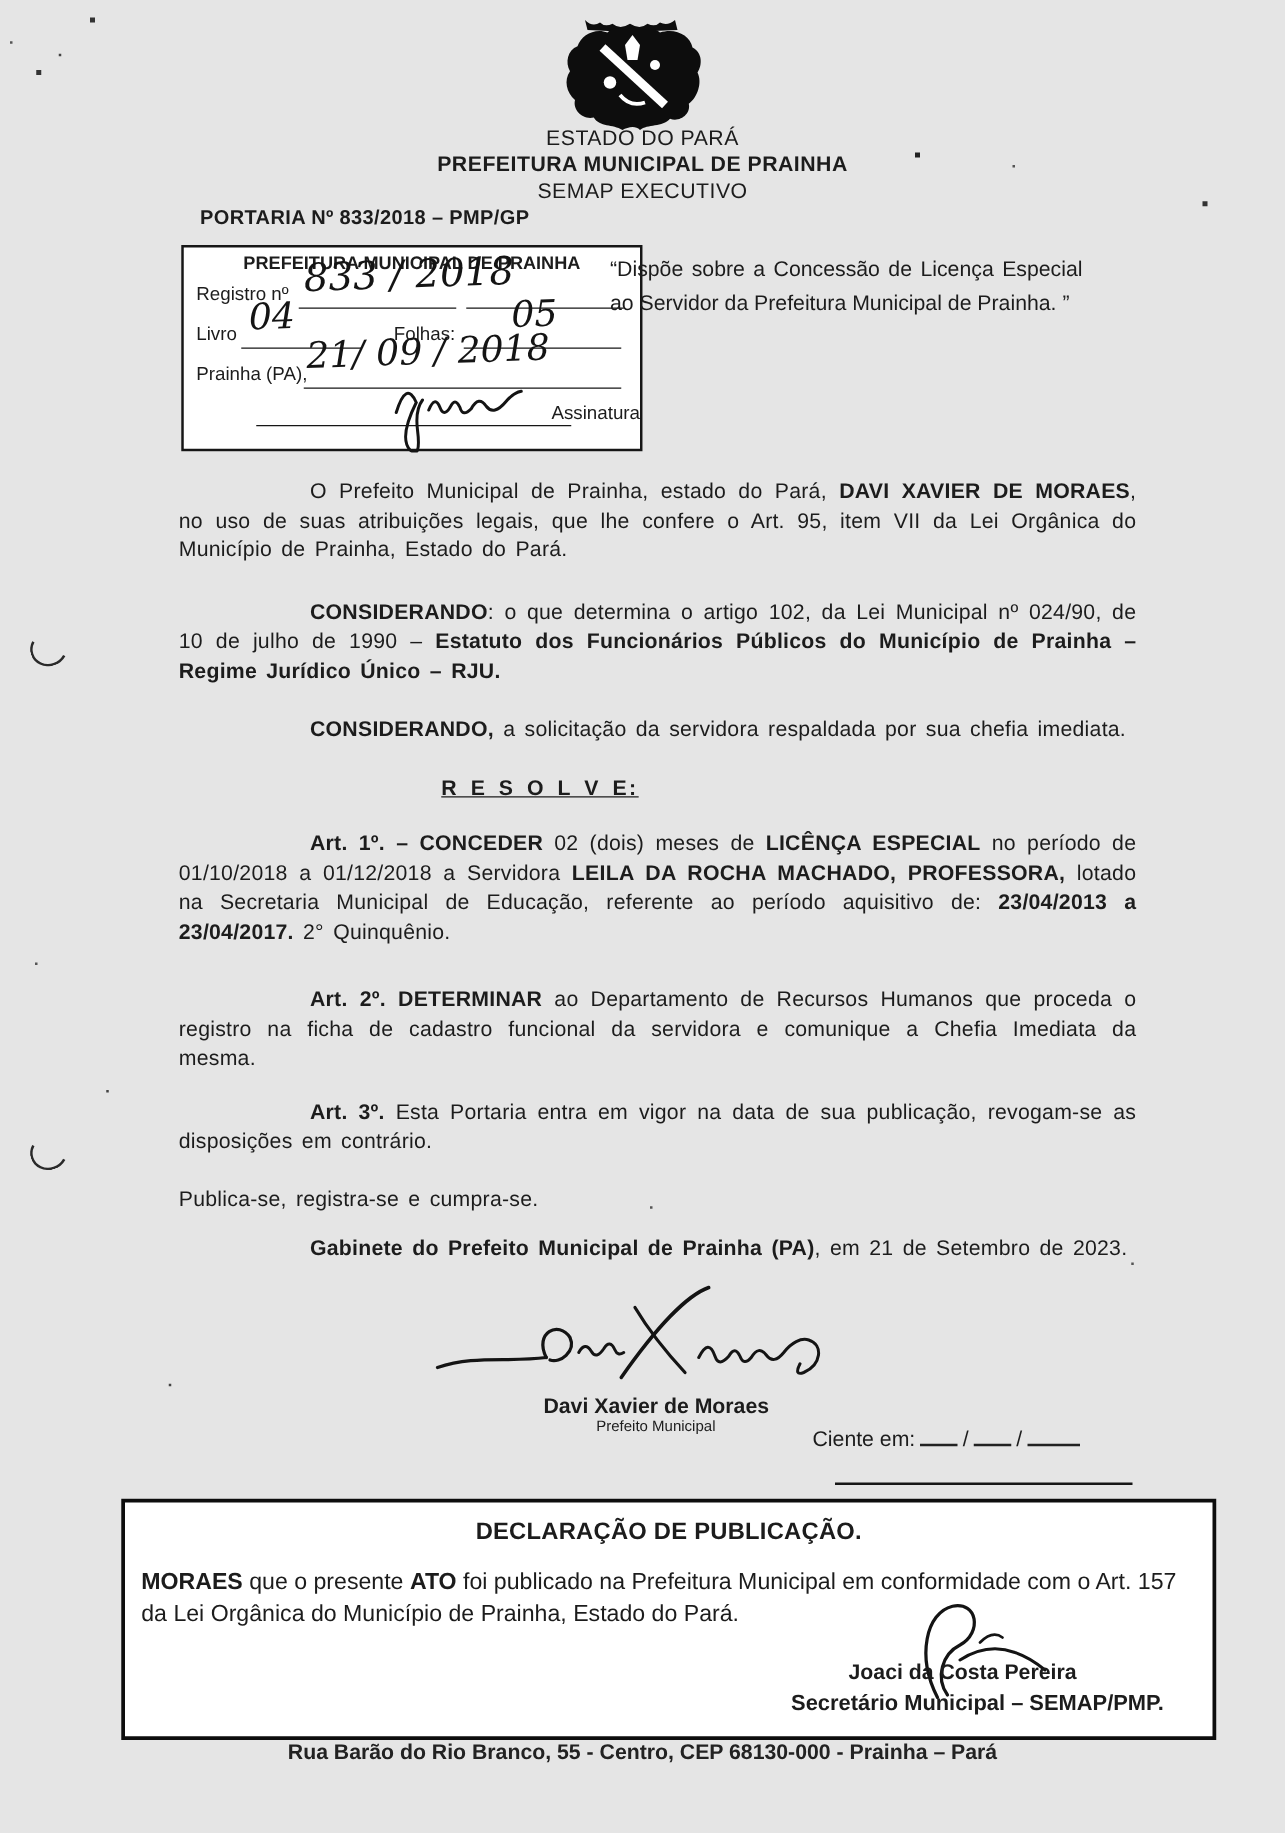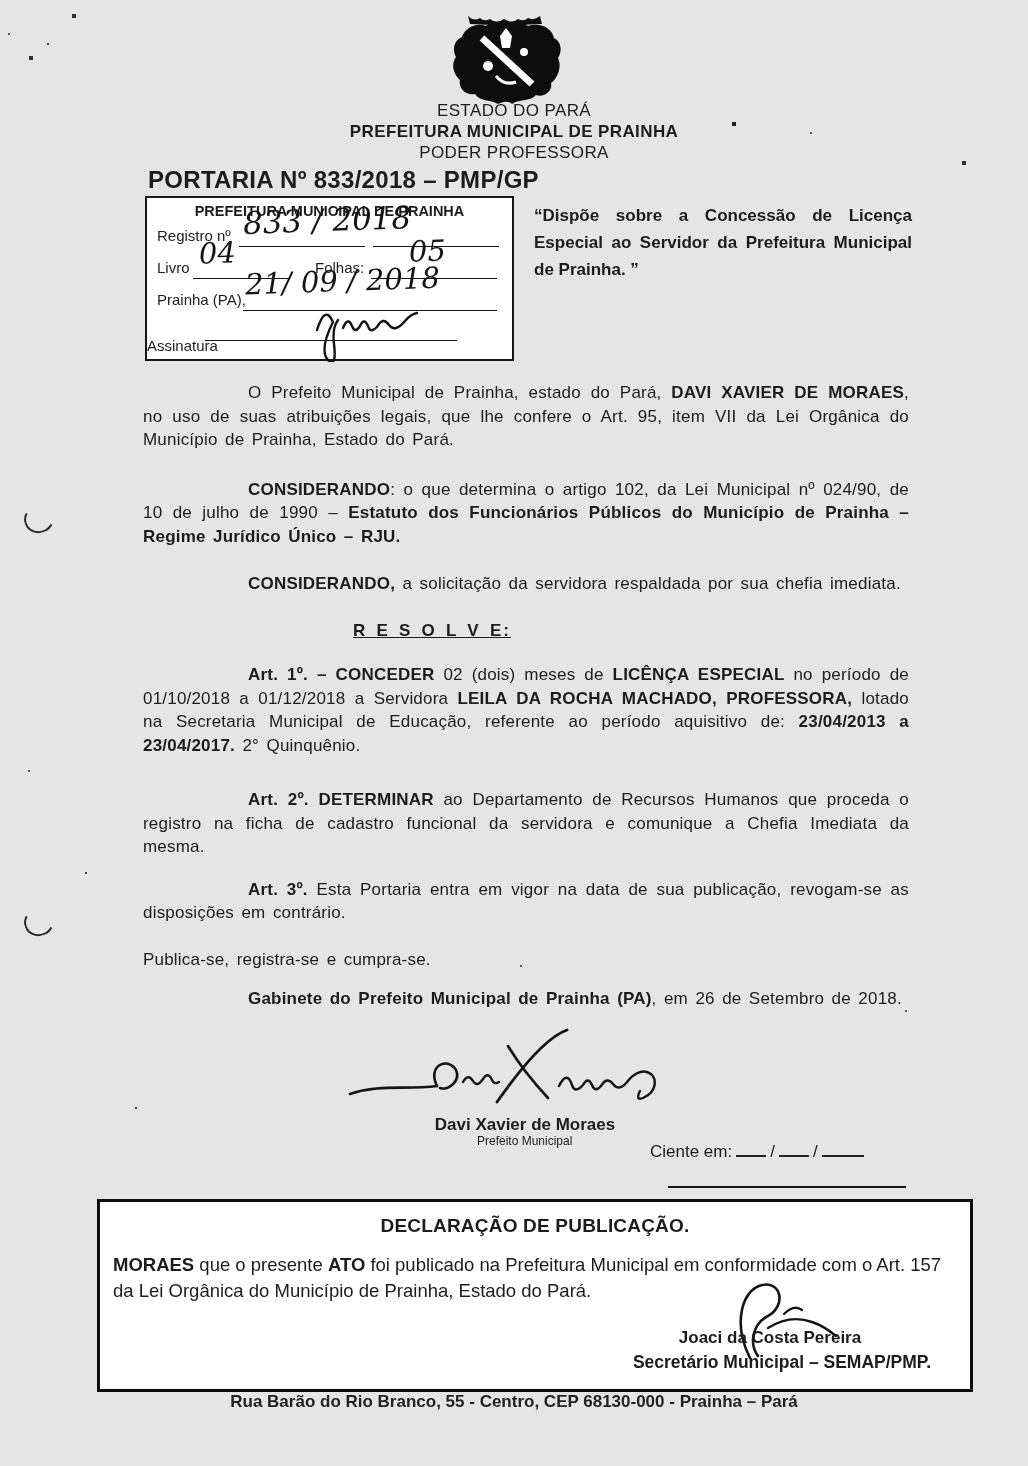--- a/index.html
+++ b/index.html
@@ -10,34 +10,34 @@
     font-family:"Liberation Sans", sans-serif;
     color:#1c1c1c;
     overflow:hidden;
   }
   
   .crest{position:absolute;left:448px;top:14px;width:116px;height:90px;}
   .hline{position:absolute;left:0;width:1028px;text-align:center;letter-spacing:.4px;}
   .h-state{top:101px;font-size:17px;}
   .h-muni{top:122px;font-size:17px;font-weight:bold;}
   .h-branch{top:143px;font-size:17px;}
-  .doc-title{position:absolute;left:148px;top:166px;font-size:24px;font-weight:bold;letter-spacing:.3px;}
+  .doc-title{position:absolute;left:160px;top:166px;font-size:16px;font-weight:bold;letter-spacing:.3px;}
   
   .stamp{position:absolute;left:145px;top:196px;width:365px;height:161px;
          border:2px solid #161616;background:#fff;}
   .stamp .s-title{position:absolute;top:5px;left:0;width:100%;text-align:center;
                   font-size:14.5px;font-weight:bold;}
   .s-label{position:absolute;font-size:15px;}
   .s-line{position:absolute;height:0;border-top:1.6px solid #161616;}
   .hand{position:absolute;font-family:"DejaVu Serif", serif;font-style:italic;
         transform:rotate(-2deg);white-space:nowrap;color:#141414;}
   .stamp-sig{position:absolute;left:148px;top:92px;width:136px;height:72px;}
   
-  .quote{position:absolute;left:534px;top:202px;width:378px;
-         font-size:17px;font-weight:bold;line-height:27px;text-align:justify;}
+  .quote{position:absolute;left:488px;top:202px;width:378px;
+         font-size:17px;font-weight:normal;line-height:27px;text-align:justify;}
   
   .body-col{position:absolute;left:143px;top:381px;width:766px;
             font-size:17px;line-height:23.5px;text-align:justify;word-spacing:2.5px;letter-spacing:.2px;}
   .body-col p{margin:0;text-indent:105px;}
   .p1{margin-bottom:26px !important;}
   .p2{margin-bottom:24px !important;}
   .p3{margin-bottom:23px !important;}
   .resolve{margin-bottom:21px !important;font-weight:bold;text-align:left;}
   .resolve span{text-decoration:underline;letter-spacing:2px;}
   .a1{margin-bottom:31px !important;}
@@ -94,21 +94,21 @@
       <path d="M58,8 C64,12 74,6 80,12 C92,8 104,14 106,24 C114,28 114,38 110,44 C114,52 110,64 103,69 C105,77 96,84 88,81 C82,88 70,85 64,90 C60,86 54,88 50,90 C42,85 32,88 27,80 C18,82 10,74 12,66 C5,60 3,50 8,43 C4,36 6,26 14,23 C17,14 28,8 38,12 C44,5 52,12 58,8 Z" fill="#0d0d0d"></path>
       <path d="M34,24 L84,70" stroke="#ffffff" stroke-width="7" fill="none"></path>
       <path d="M52,22 l6,-8 6,8 -2,12 -8,0 Z" fill="#ffffff"></path>
       <circle cx="40" cy="52" r="5" fill="#ffffff"></circle>
       <circle cx="76" cy="38" r="4" fill="#ffffff"></circle>
       <path d="M48,62 q8,10 20,6" stroke="#ffffff" stroke-width="3" fill="none"></path>
     </svg>
   </div>
   <div class="hline h-state">ESTADO DO PARÁ</div>
   <div class="hline h-muni">PREFEITURA MUNICIPAL DE PRAINHA</div>
-  <div class="hline h-branch">PODER PROFESSORA</div>
+  <div class="hline h-branch">SEMAP EXECUTIVO</div>
 
   <div class="doc-title">PORTARIA Nº 833/2018 – PMP/GP</div>
 
   <div class="stamp">
     <div class="s-title">PREFEITURA MUNICIPAL DE PRAINHA</div>
     <div class="s-label" style="left:10px;top:29px;">Registro nº</div>
     <div class="hand" style="left:96px;top:4px;font-size:31px;">833 / 2018</div>
     <div class="s-line" style="left:92px;top:48px;width:126px;"></div>
     <div class="s-line" style="left:226px;top:48px;width:126px;"></div>
 
@@ -123,35 +123,35 @@
     <div class="hand" style="left:98px;top:66px;font-size:29px;">21/ 09 / 2018</div>
     <div class="s-line" style="left:96px;top:112px;width:254px;"></div>
 
     <div class="s-line" style="left:58px;top:142px;width:252px;"></div>
     <div class="stamp-sig">
       <svg viewBox="0 0 136 72" width="136" height="72">
         <path d="M22,40 q8,-26 16,-8 q-14,28 -5,38 q9,8 6,-16 q-2,-16 4,-24" stroke="#141414" stroke-width="2.4" fill="none" stroke-linecap="round"></path>
         <path d="M48,38 q5,-12 9,-2 q3,8 8,0 q4,-9 8,0 q2,8 9,1 q6,-11 12,-2 q6,8 16,-4 q6,-7 12,-8" stroke="#141414" stroke-width="2.4" fill="none" stroke-linecap="round"></path>
       </svg>
     </div>
-    <div class="s-label" style="left:0;top:139px;width:100%;text-align:left;">Assinatura</div>
+    <div class="s-label" style="left:0;top:124px;width:100%;text-align:right;">Assinatura</div>
   </div>
 
   <div class="quote">“Dispõe sobre a Concessão de Licença Especial ao Servidor da Prefeitura Municipal de Prainha. ”</div>
 
   <div class="body-col">
     <p class="p1"><span>O Prefeito Municipal de Prainha, estado do Pará, </span><span class="b">DAVI XAVIER DE MORAES</span><span>, no uso de suas atribuições legais, que lhe confere o Art. 95, item VII da Lei Orgânica do Município de Prainha, Estado do Pará.</span></p>
     <p class="p2"><span class="b">CONSIDERANDO</span><span>: o que determina o artigo 102, da Lei Municipal nº 024/90, de 10 de julho de 1990 – </span><span class="b">Estatuto dos Funcionários Públicos do Município de Prainha – Regime Jurídico Único – RJU.</span></p>
     <p class="p3"><span class="b">CONSIDERANDO,</span><span> a solicitação da servidora respaldada por sua chefia imediata.</span></p>
     <p class="resolve"><span style="margin-left:105px;">R E S O L V E:</span></p>
     <p class="a1"><span class="b">Art. 1º. – CONCEDER </span><span>02 (dois) meses de </span><span class="b">LICÊNÇA ESPECIAL</span><span> no período de 01/10/2018 a 01/12/2018 a Servidora </span><span class="b">LEILA DA ROCHA MACHADO, PROFESSORA,</span><span> lotado na Secretaria Municipal de Educação, referente ao período aquisitivo de: </span><span class="b">23/04/2013 a 23/04/2017.</span><span> 2° Quinquênio.</span></p>
     <p class="a2"><span class="b">Art. 2º. DETERMINAR</span><span> ao Departamento de Recursos Humanos que proceda o registro na ficha de cadastro funcional da servidora e comunique a Chefia Imediata da mesma.</span></p>
     <p class="a3"><span class="b">Art. 3º.</span><span> Esta Portaria entra em vigor na data de sua publicação, revogam-se as disposições em contrário.</span></p>
     <p class="publish">Publica-se, registra-se e cumpra-se.</p>
-    <p><span class="b">Gabinete do Prefeito Municipal de Prainha (PA)</span><span>, em 26 de Setembro de 2018.</span></p>
+    <p><span class="b">Gabinete do Prefeito Municipal de Prainha (PA)</span><span>, em 21 de Setembro de 2023.</span></p>
   </div>
 
   <div class="sig-davi">
     <svg viewBox="0 0 335 96" width="335" height="96">
       <path d="M5,66 C35,56 60,62 92,58" stroke="#141414" stroke-width="2.6" fill="none" stroke-linecap="round"></path>
       <path d="M92,58 C82,38 102,28 111,42 C116,53 103,63 95,60" stroke="#141414" stroke-width="2.6" fill="none" stroke-linecap="round"></path>
       <path d="M118,54 q5,-9 10,-1 q4,7 10,-2 q5,-8 9,1 q2,5 7,2" stroke="#141414" stroke-width="2.4" fill="none" stroke-linecap="round"></path>
       <path d="M152,74 C180,34 205,8 222,2" stroke="#141414" stroke-width="2.8" fill="none" stroke-linecap="round"></path>
       <path d="M163,18 C175,38 190,56 203,70" stroke="#141414" stroke-width="2.6" fill="none" stroke-linecap="round"></path>
       <path d="M214,58 q8,-16 13,-1 q3,9 11,0 q5,-9 9,0 q3,8 9,1 q6,-10 12,-2 q6,8 14,-2 C288,46 296,42 302,44 C314,48 312,64 298,70 q-8,3 -3,-7" stroke="#141414" stroke-width="2.4" fill="none" stroke-linecap="round"></path>

